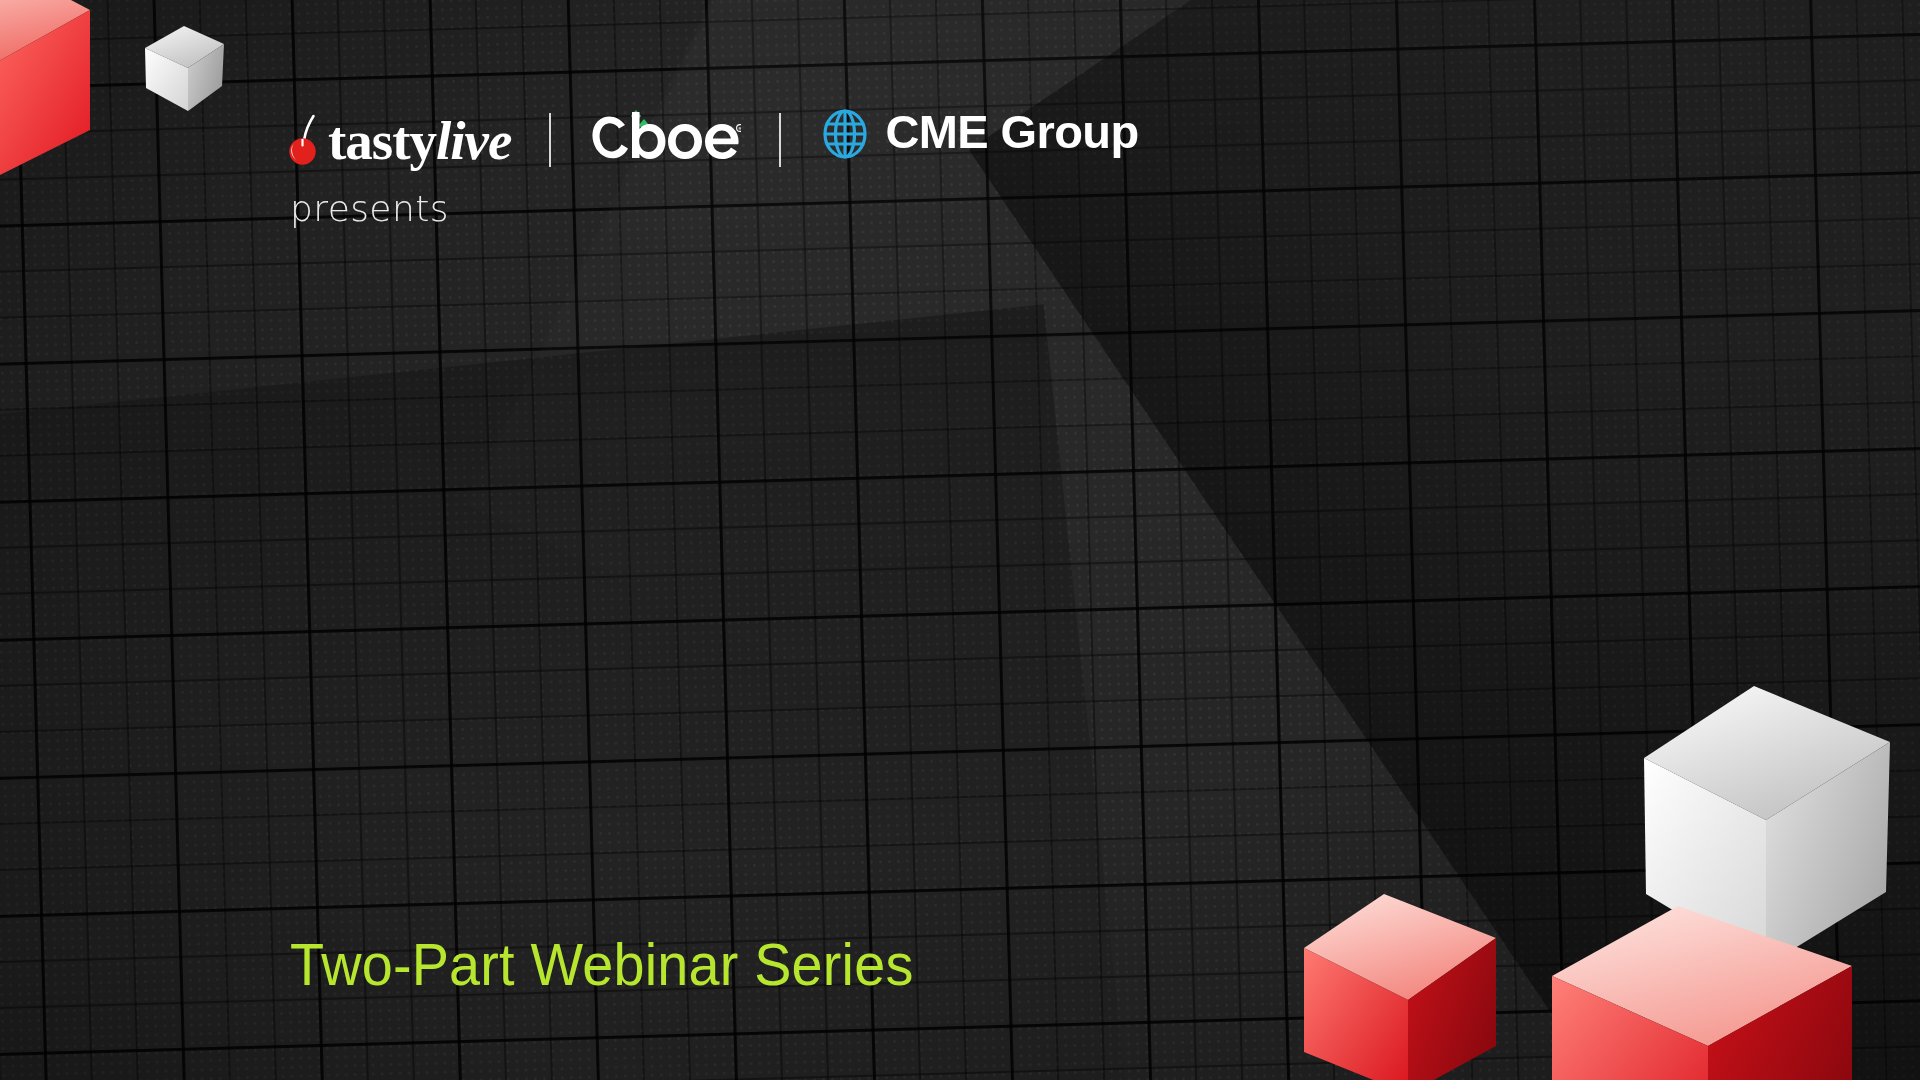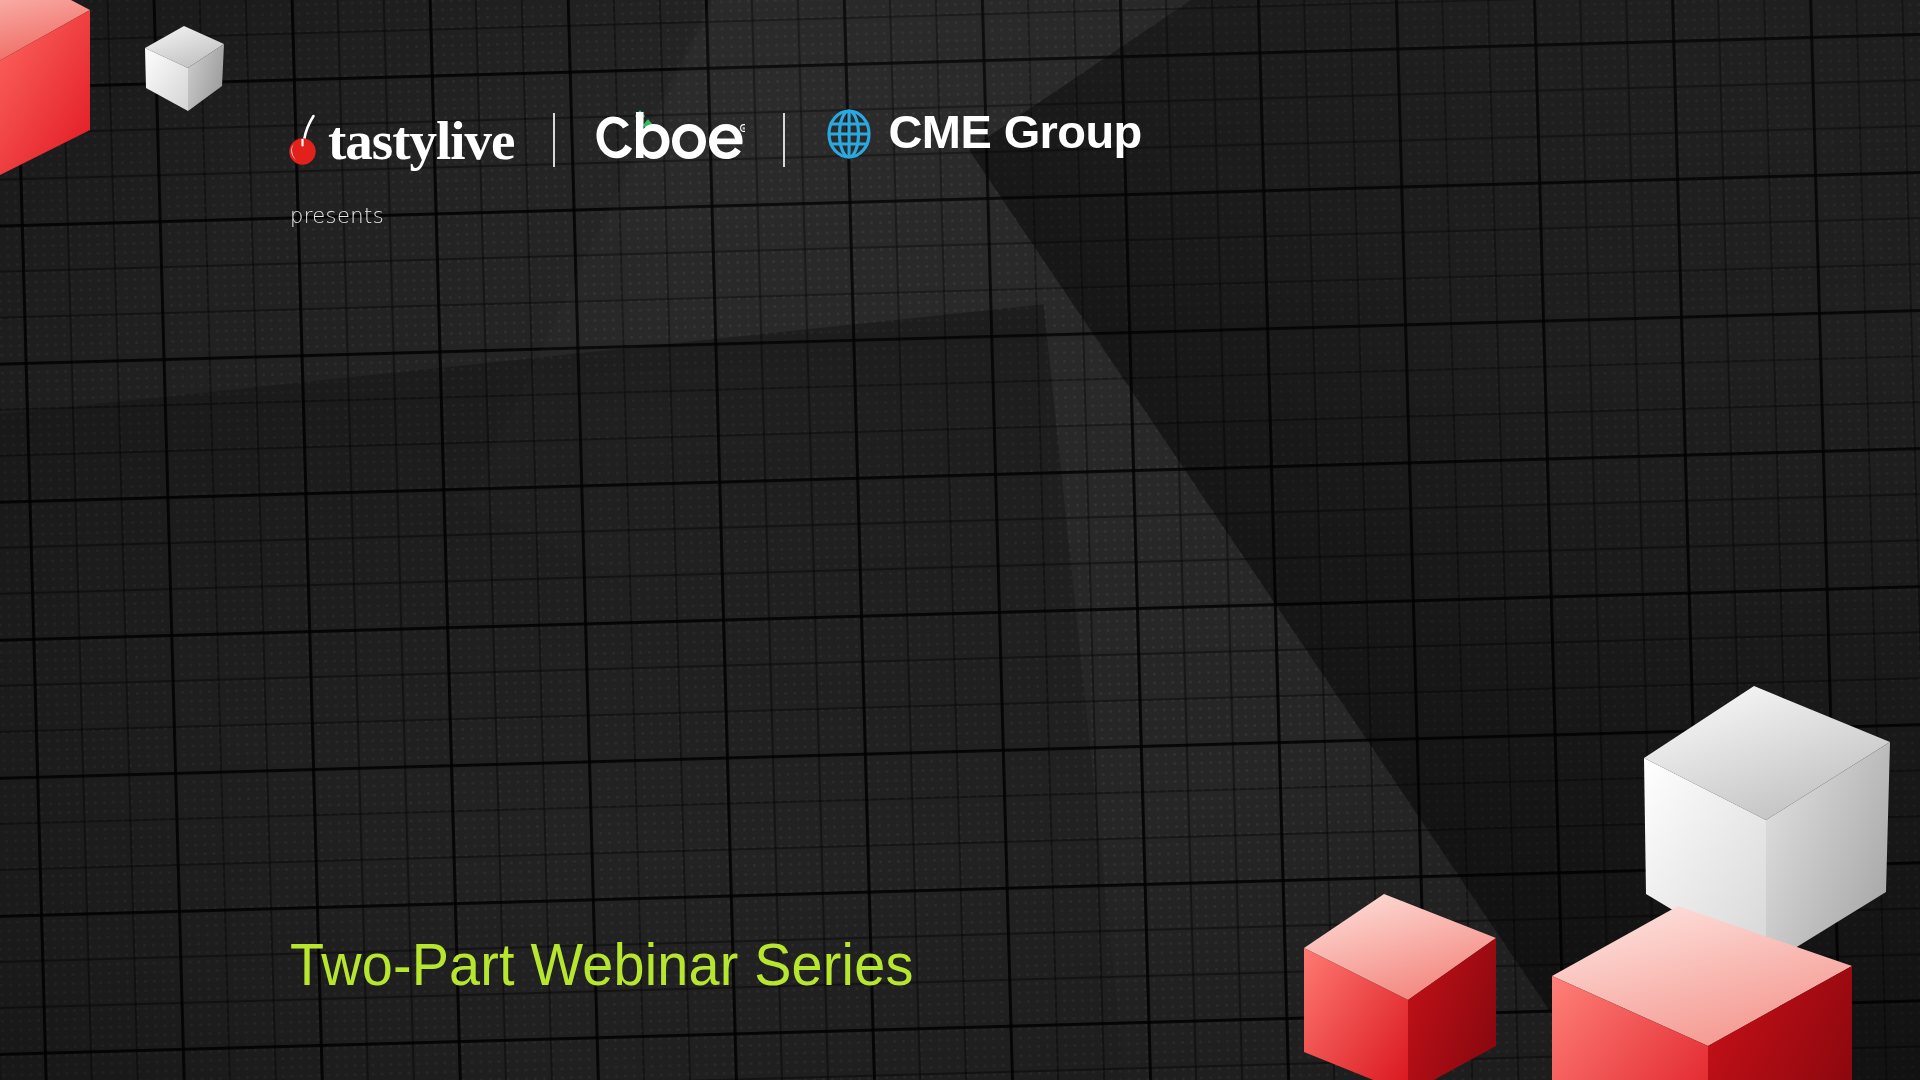--- a/index.html
+++ b/index.html
@@ -73,42 +73,41 @@
     position:absolute; left:288px; top:108px;
     display:flex; align-items:center; height:64px;
   }
   .logo-tastylive { display:flex; align-items:center; height:64px; }
   .cherry { width:38px; height:52px; display:block; margin-right:2px; }
   .tl-word {
     color:#ffffff; font-family:"Liberation Serif", serif;
     font-size:55px; font-weight:bold; letter-spacing:-1px; line-height:1;
     white-space:nowrap;
   }
-  .tl-word .ital { }
+  .tl-word .ital { font-style:italic; }
 
   .divider {
     width:2px; height:54px; background:#d8d8d8; margin:0 38px; flex:none;
   }
 
   .logo-cboe { display:flex; align-items:flex-start; height:64px; }
   .cboe-mark { height:58px; width:152px; display:block; }
 
   .logo-cme { display:flex; align-items:flex-start; height:64px; }
   .cme-globe { width:52px; height:52px; display:block; margin-right:14px; flex:none; }
   .cme-word {
     color:#ffffff; font-size:47px; font-weight:600; letter-spacing:-0.6px;
     line-height:1; white-space:nowrap; font-family:"Liberation Sans", sans-serif;
   }
 
   
   .presents {
     position:absolute; left:290px; top:188px;
-    color:#e9e9e9; font-size:21px; font-weight:300; letter-spacing:0.4px;
+    color:#e9e9e9; font-size:36px; font-weight:300; letter-spacing:0.4px;
     font-family:"DejaVu Sans", sans-serif;
-    margin-top:16px;
   }
 
   
   .headline { position:absolute; left:286px; top:262px; width:1420px; }
   .hl-line {
     font-family:"Liberation Sans Narrow","Liberation Sans", sans-serif;
     font-weight:bold;
     font-size:170px;
     line-height:0.915;
     letter-spacing:-1px;

